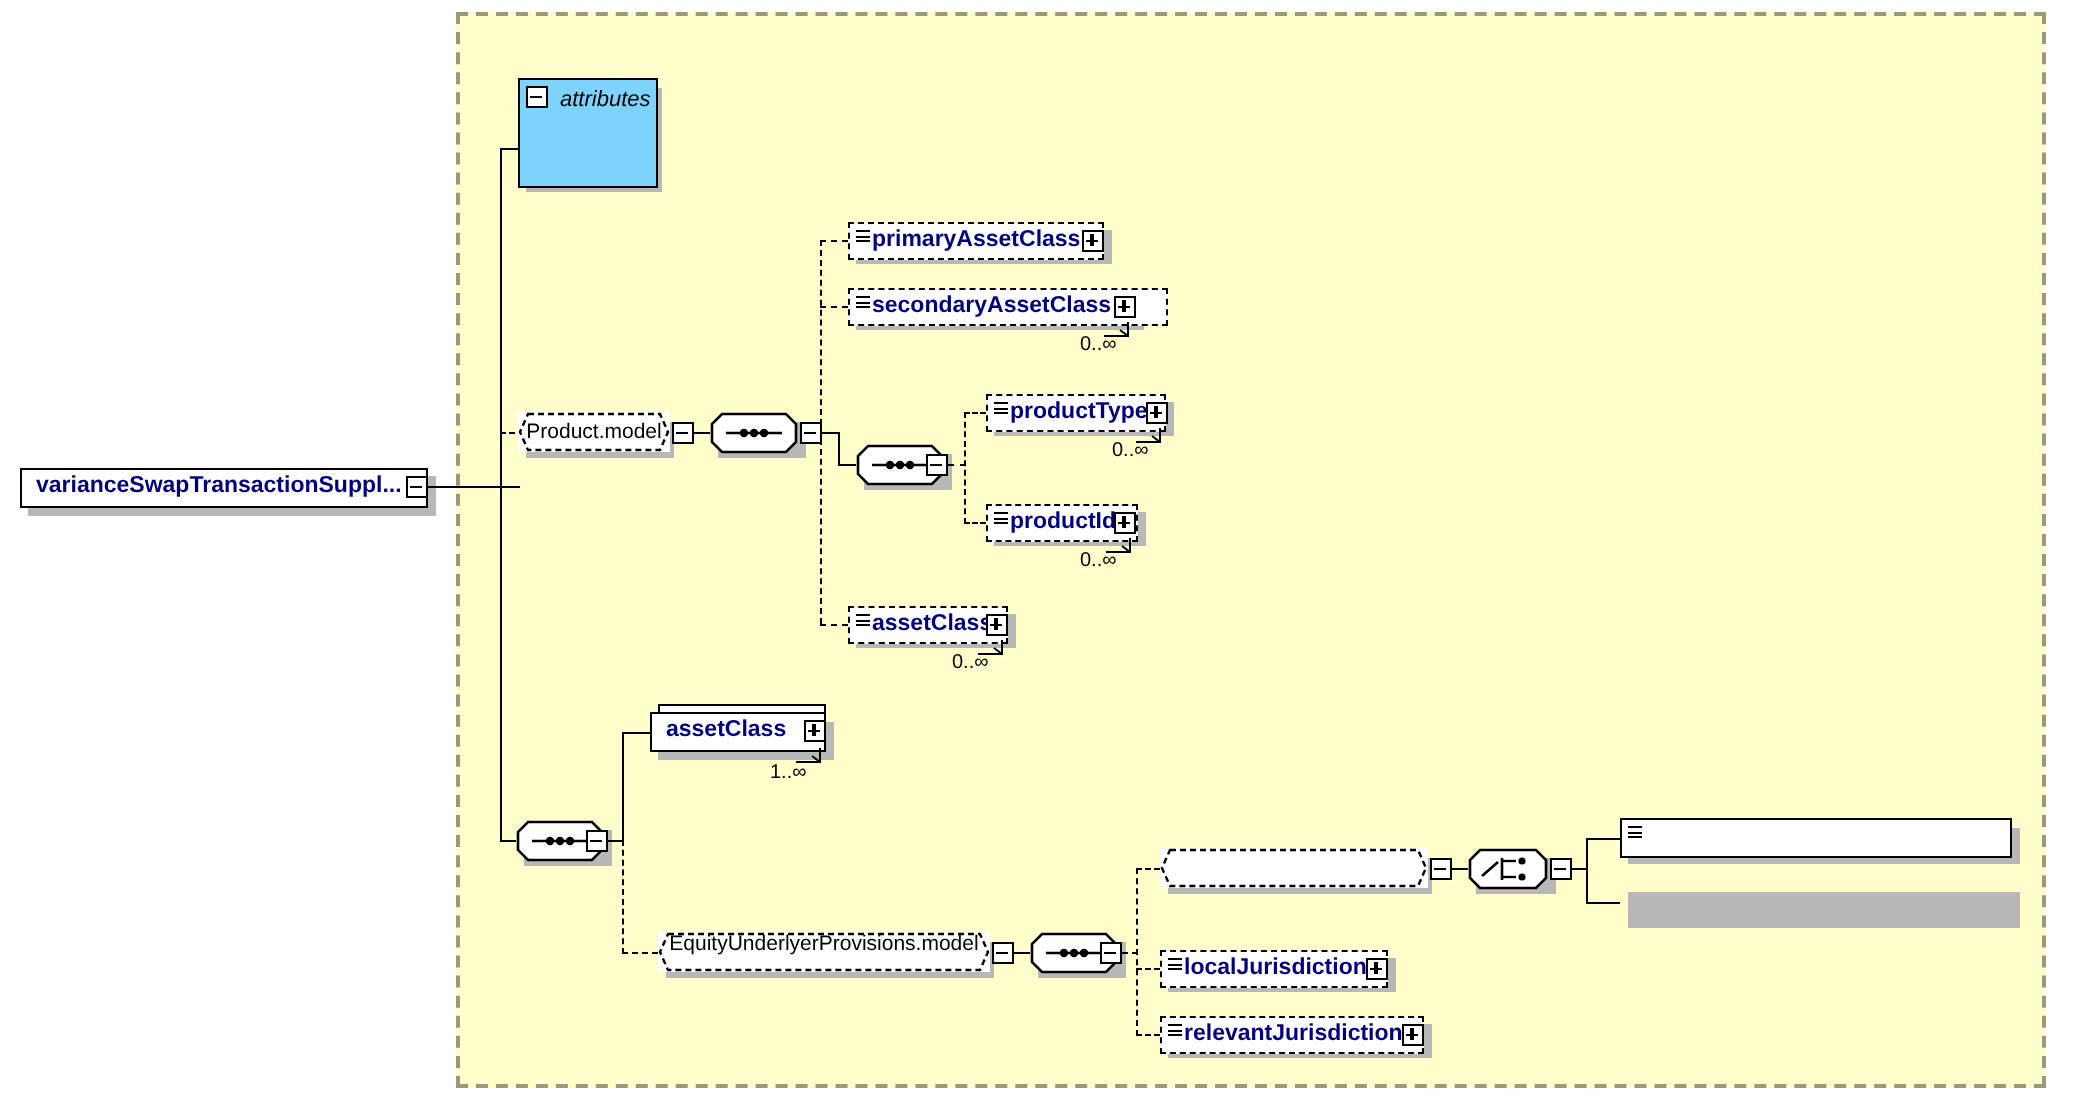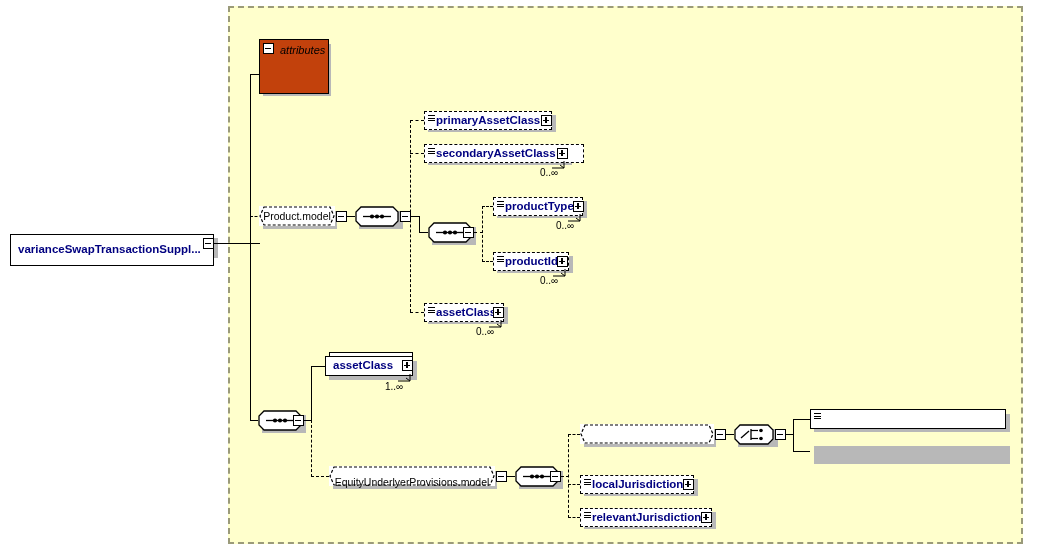--- a/index.html
+++ b/index.html
@@ -113,21 +113,21 @@
   .ln{position:absolute;background:#000;z-index:1;}
   .ln.h{height:1px;}
   .ln.v{width:1px;}
   .dln{position:absolute;z-index:1;}
   .dln.h{height:0;border-top:1px dashed #000;}
   .dln.v{width:0;border-left:1px dashed #000;}
 
   
   .attrbox{
     position:absolute;
-    background:#c2410c;
+    background:#7dd3fc;
     border:1.5px solid #000;
     box-sizing:border-box;
     z-index:2;
   }
   .attrbox .hdr{
     position:absolute;
     left:5px;top:4px;
     font-size:11px;font-style:italic;color:#000;
     white-space:nowrap;
     padding-left:15px;
@@ -143,21 +143,21 @@
   .attrrow .lbl{font-size:11px;font-weight:bold;color:#000;line-height:1;}
 </style>
 </head>
 <body>
 
 <div id="canvas">
 
   <div class="type-container" style="left:228px;top:6px;width:795px;height:538px;"></div>
 
   <div class="shadow" style="left:14px;top:238px;width:204px;height:20px;"></div>
-  <div class="boxnode solid root" style="left:10px;top:234px;width:204px;height:32px;">
+  <div class="boxnode solid root" style="left:10px;top:234px;width:204px;height:20px;">
     <span class="lbl">varianceSwapTransactionSuppl...</span>
   </div>
   <div class="expander" style="left:203px;top:238px;"></div>
 
   <div class="ln h" style="left:214px;top:243px;width:46px;"></div>
 
   <div class="ln v" style="left:250px;top:74px;height:347px;"></div>
 
   <div class="ln h" style="left:250px;top:74px;width:9px;"></div>
 
@@ -315,21 +315,21 @@
   <div class="expander plus" style="left:402px;top:360px;"></div>
   <svg class="occ" style="left:398px;top:373px;width:16px;height:9px;" viewBox="0 0 16 9">
     <path d="M0,8 L12,8 L12,1 M12,8 L8,5" fill="none" stroke="#000" stroke-width="1"></path>
   </svg>
   <div class="card" style="left:385px;top:381px;">1..∞</div>
 
   <div class="shadow" style="left:333px;top:471px;width:164px;height:18px;"></div>
   <svg class="modelref" style="left:329px;top:466px;width:166px;height:20px;" viewBox="0 0 166 20" preserveAspectRatio="none">
     <path d="M5,1 L161,1 L165,10 L161,19 L5,19 L1,10 Z" fill="#ffffff" stroke="#000" stroke-width="1.2" stroke-dasharray="3,2"></path>
   </svg>
-  <div style="position:absolute;left:329px;top:466px;width:166px;height:32px;display:flex;align-items:center;justify-content:center;z-index:3;">
+  <div style="position:absolute;left:329px;top:466px;width:166px;height:32px;display:flex;justify-content:center;z-index:3;">
     <span style="font-size:10.5px;color:#000;white-space:nowrap;">EquityUnderlyerProvisions.model</span>
   </div>
   <div class="expander" style="left:496px;top:471px;"></div>
 
   <div class="ln h" style="left:507px;top:476px;width:8px;"></div>
 
   <div class="shadow" style="left:519px;top:471px;width:44px;height:18px;"></div>
   <svg style="position:absolute;left:515px;top:466px;width:44px;height:21px;z-index:2;" viewBox="0 0 44 21">
     <path d="M6,1 L38,1 L43,6 L43,15 L38,20 L6,20 L1,15 L1,6 Z" fill="#ffffff" stroke="#000" stroke-width="1.3"></path>
     <line x1="8" y1="10.5" x2="36" y2="10.5" stroke="#000" stroke-width="1.3"></line>

